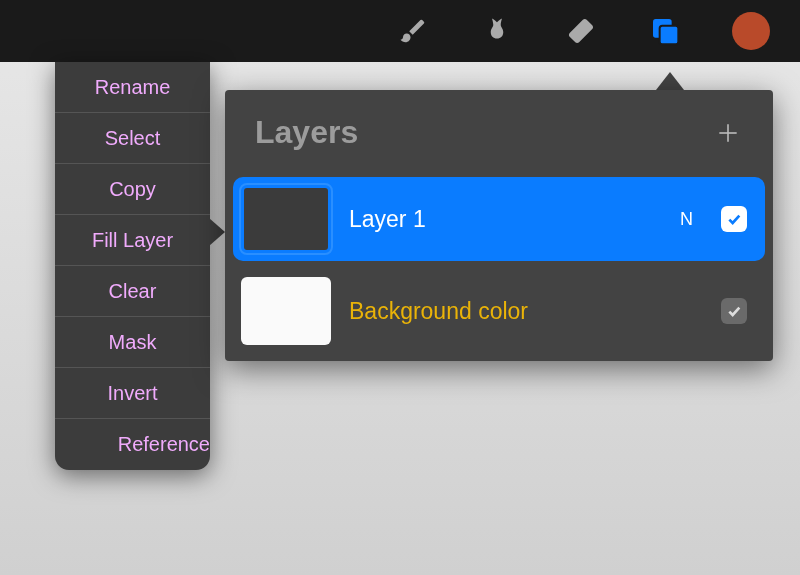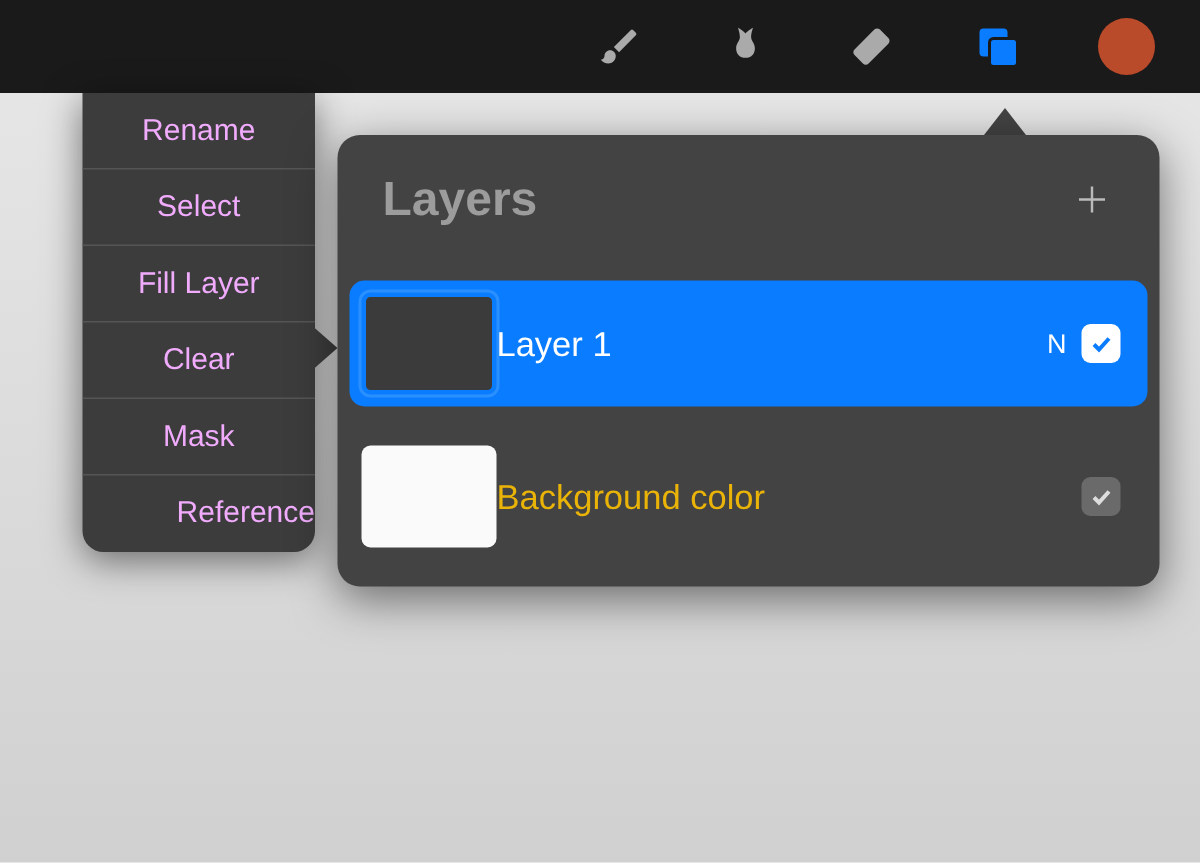--- a/index.html
+++ b/index.html
@@ -66,23 +66,22 @@
       border-top: 14px solid transparent;
       border-bottom: 14px solid transparent;
       border-left: 16px solid #3c3c3c;
     }
     .layers-panel {
       position: absolute;
       left: 225px;
       top: 90px;
       width: 548px;
       background: #434343;
-      border-radius: 15px;
+      border-radius: 4px;
       box-shadow: 0 8px 30px rgba(0,0,0,0.5);
-      padding-bottom: 10px;
     }
     .layers-panel-pointer {
       position: absolute;
       left: 656px;
       top: 72px;
       width: 0; height: 0;
       border-left: 14px solid transparent;
       border-right: 14px solid transparent;
       border-bottom: 18px solid #434343;
     }
@@ -104,23 +103,24 @@
       width: 30px;
       height: 30px;
       display: flex;
       align-items: center;
       justify-content: center;
     }
     .layer-row {
       display: flex;
       align-items: center;
       height: 84px;
-      margin: 18px 8px 8px 8px;
+      margin: 8px 8px 8px 8px;
       border-radius: 10px;
       padding: 0 18px 0 8px;
+      gap: 18px;
     }
     .layer-row.selected { background: #0a7cff; }
     .layer-thumb {
       width: 90px;
       height: 68px;
       border-radius: 6px;
       flex-shrink: 0;
     }
     .layer-row.selected .layer-thumb {
       background: #3b3b3b;
@@ -180,27 +180,33 @@
 </div>
 
 <div class="context-menu">
   <div class="context-menu-item">
       <span>Rename</span>
     </div>
   <div class="context-menu-item">
       <span>Select</span>
     </div>
   <div class="context-menu-item">
+      <span>Copy</span>
+    </div>
+  <div class="context-menu-item">
       <span>Fill Layer</span>
     </div>
   <div class="context-menu-item">
       <span>Clear</span>
     </div>
   <div class="context-menu-item">
       <span>Mask</span>
+    </div>
+  <div class="context-menu-item">
+      <span>Invert</span>
     </div>
   <div class="context-menu-item">
       <span>Reference</span>
     </div>
 </div>
 <div class="context-pointer"></div>
 
 <div class="layers-panel-pointer"></div>
 <div class="layers-panel">
   <div class="layers-header">

